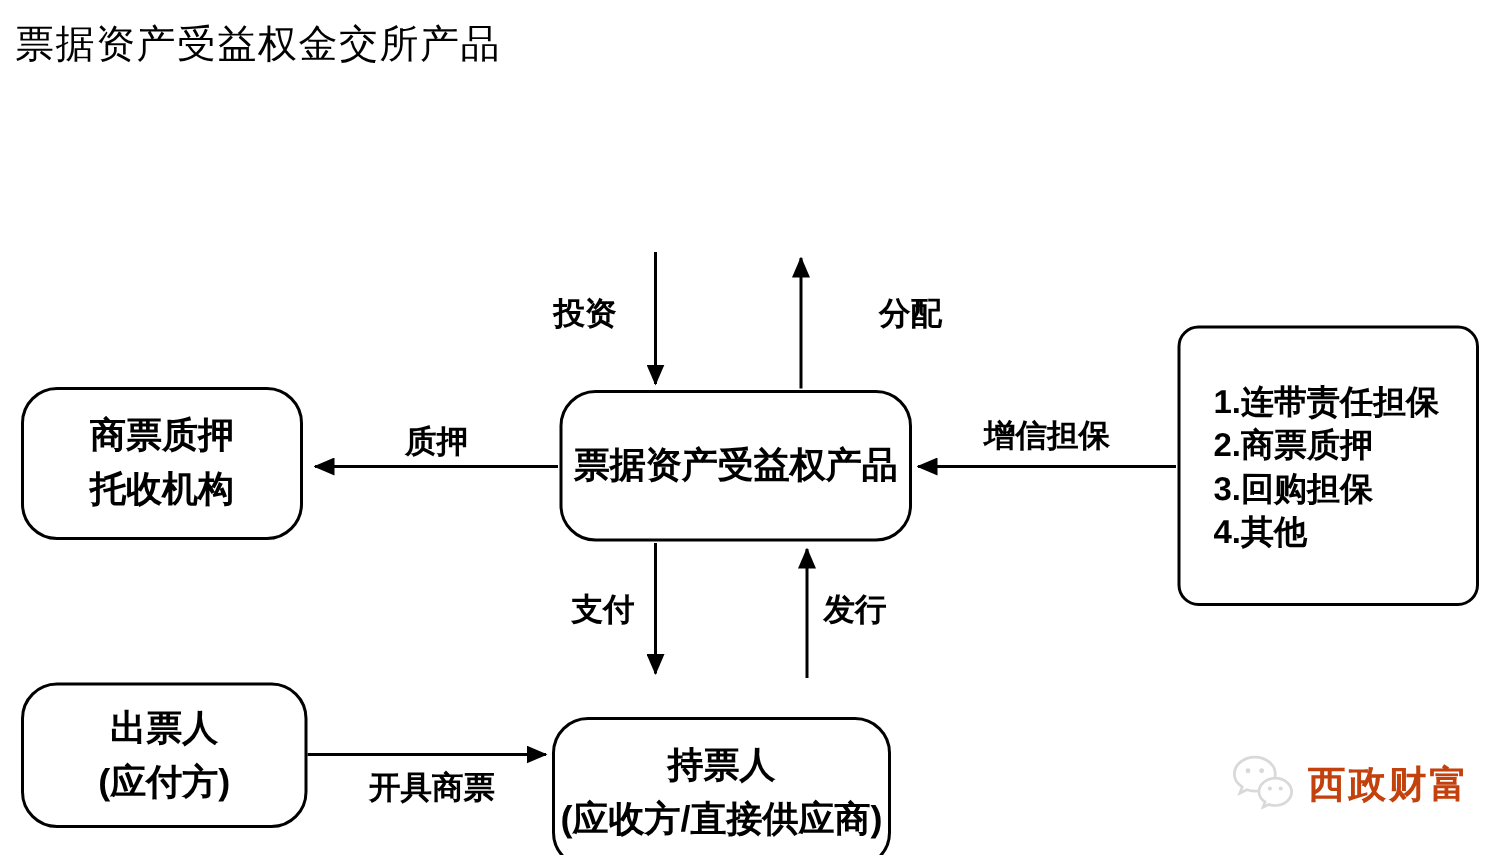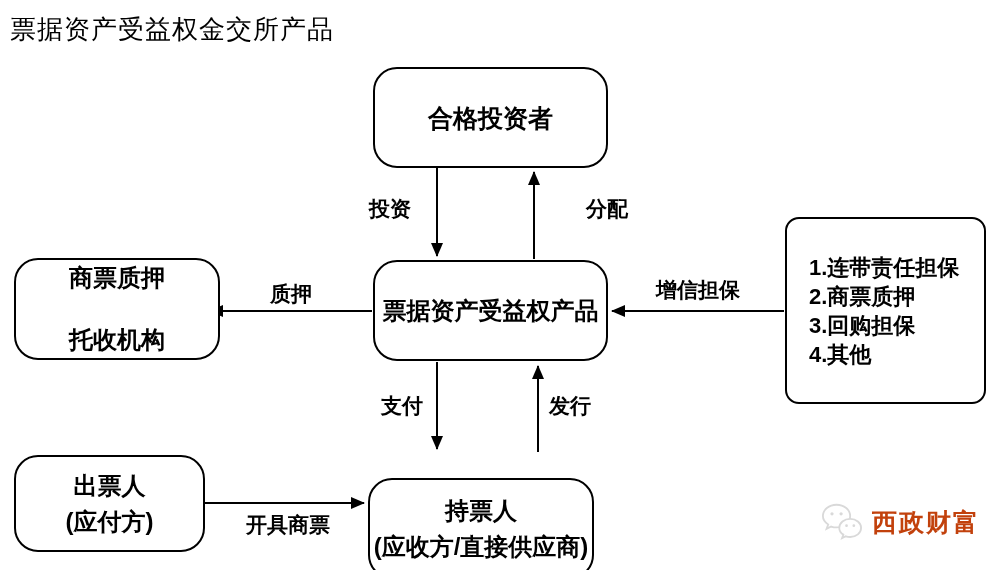--- a/index.html
+++ b/index.html
@@ -41,21 +41,21 @@
   .node.left-align {
     align-items: flex-start;
     text-align: left;
     padding-left: 22px;
     line-height: 29px;
     font-size: 22px;
     border-radius: 14px;
   }
   #node-qualified-investor { left: 373px; top: 67px;  width: 235px; height: 101px; font-size: 25px; }
   #node-product           { left: 373px; top: 260px; width: 235px; height: 101px; }
-  #node-pledge-agency     { left: 14px;  top: 258px; width: 206px; height: 102px; justify-content: space-between; }
+  #node-pledge-agency     { left: 14px;  top: 258px; width: 188px; height: 102px; }
   #node-guarantees        { left: 785px; top: 217px; width: 201px; height: 187px; }
   #node-drawer            { left: 14px;  top: 455px; width: 191px; height: 97px;  }
   #node-holder            { left: 368px; top: 478px; width: 226px; height: 101px; }
   .edge-label {
     position: absolute;
     transform: translate(-50%, -50%);
     font-size: 21px;
     font-weight: bold;
     color: #000000;
     white-space: nowrap;
@@ -100,23 +100,20 @@
     </defs>
     <line x1="437" y1="168" x2="437" y2="256" marker-end="url(#ah)"></line>
     <line x1="534" y1="259" x2="534" y2="172" marker-end="url(#ah)"></line>
     <line x1="372" y1="311" x2="210" y2="311" marker-end="url(#ah)"></line>
     <line x1="784" y1="311" x2="612" y2="311" marker-end="url(#ah)"></line>
     <line x1="437" y1="362" x2="437" y2="449" marker-end="url(#ah)"></line>
     <line x1="538" y1="452" x2="538" y2="366" marker-end="url(#ah)"></line>
     <line x1="205" y1="503" x2="364" y2="503" marker-end="url(#ah)"></line>
   </svg>
 
-  <div class="node" id="node-qualified-investor">
-    <div>合格投资者</div>
-  </div>
 
   <div class="node" id="node-product">
     <div>票据资产受益权产品</div>
   </div>
 
   <div class="node" id="node-pledge-agency">
     <div>商票质押</div>
     <div>托收机构</div>
   </div>
 

